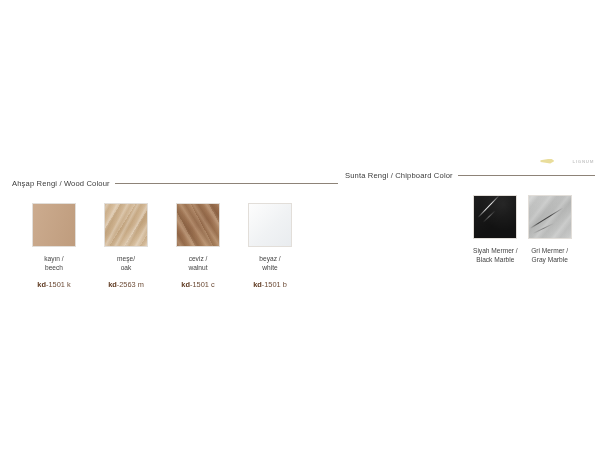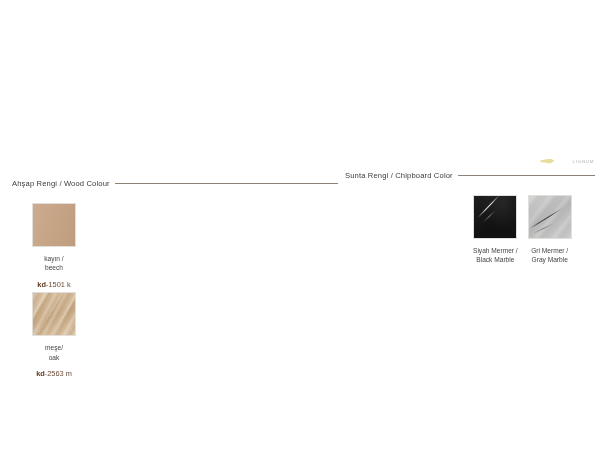--- a/index.html
+++ b/index.html
@@ -212,37 +212,49 @@
     <span class="wordmark">LIGNUM</span>
   </div>
 
   <div class="section" style="left:12px; top:172px; width:326px;margin-top:8px;">
 
     <div class="section-head">
       <span class="section-title">Ahşap Rengi / Wood Colour</span>
       <span class="section-rule"></span>
     </div>
 
-    <div class="swatch-row" style="margin-top:15px; padding-left:20px; gap:4px;flex-direction:column;">
+    <div class="swatch-row" style="margin-top:15px; padding-left:20px; gap:28px;">
 
       <div class="swatch-cell">
         <div class="swatch-chip tex-beech"></div>
         <div class="swatch-label">kayın /
 beech</div>
         <div class="swatch-code"><span class="code-prefix">kd</span><span>-1501 k</span></div>
       </div>
 
       <div class="swatch-cell">
         <div class="swatch-chip tex-oak"></div>
         <div class="swatch-label">meşe/
 oak</div>
         <div class="swatch-code"><span class="code-prefix">kd</span><span>-2563 m</span></div>
       </div>
 
-
+      <div class="swatch-cell">
+        <div class="swatch-chip tex-walnut"></div>
+        <div class="swatch-label">ceviz /
+walnut</div>
+        <div class="swatch-code"><span class="code-prefix">kd</span><span>-1501 c</span></div>
+      </div>
+
+      <div class="swatch-cell">
+        <div class="swatch-chip tex-white"></div>
+        <div class="swatch-label">beyaz /
+white</div>
+        <div class="swatch-code"><span class="code-prefix">kd</span><span>-1501 b</span></div>
+      </div>
 
 
     </div>
   </div>
 
   <div class="section" style="left:345px; top:172px; width:250px;">
 
     <div class="section-head">
       <span class="section-title">Sunta Rengi / Chipboard Color</span>
       <span class="section-rule"></span>

